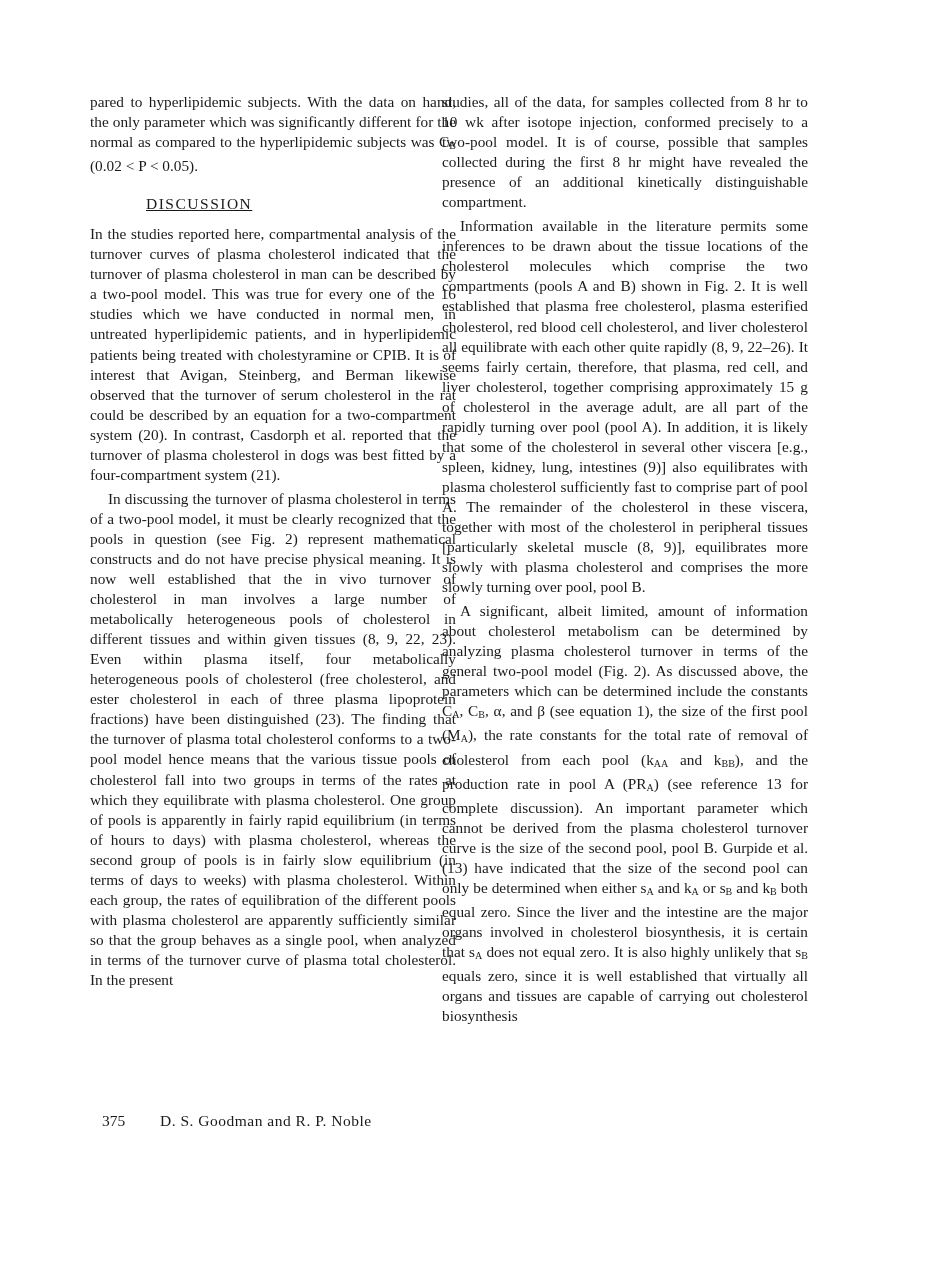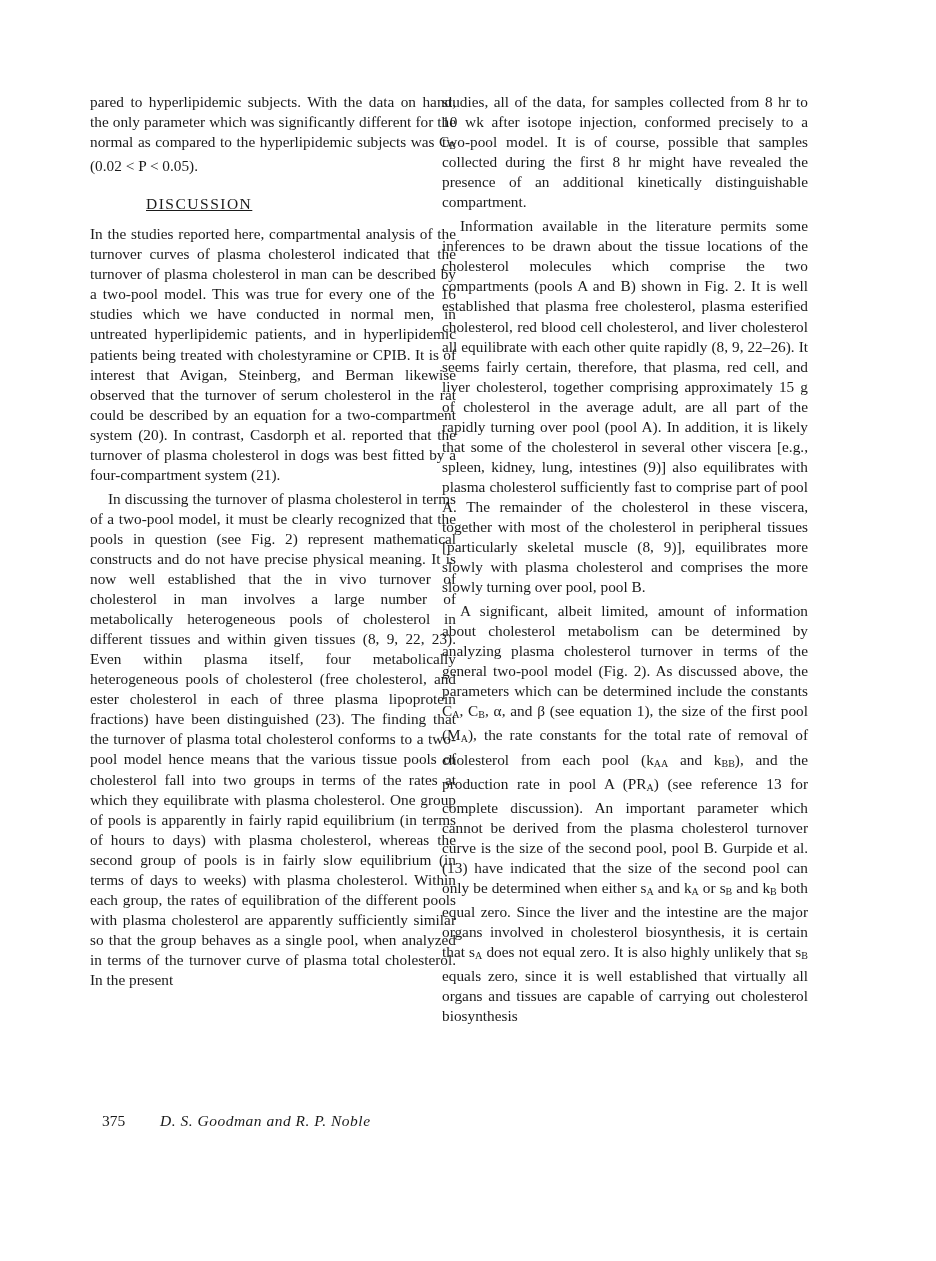--- a/index.html
+++ b/index.html
@@ -8,21 +8,21 @@
   .col { position: absolute; top: 92px; width: 366px; font-size: 15.3px; line-height: 20.05px;
          text-align: justify; hyphens: manual; }
   .col.left { left: 90px; }
   .col.right { left: 442px; }
   .col p { margin: 0; }
   .col p.indent { text-indent: 18px; margin-top: 4px; font-family: Liberation Serif, serif; }
   .heading { text-align: left; letter-spacing: 1.5px; font-size: 15.5px; margin: 18px 0 10px 56px; text-decoration: underline; }
   .sub { font-size: 10px; vertical-align: -2px; font-variant: small-caps; }
   .footer { position: absolute; top: 1112px; left: 102px; font-size: 15.5px; }
   .footer .page-num { display: inline-block; width: 58px; }
-  .footer .authors { font-style: italic; letter-spacing: 0.5px; }
+  .footer .authors { letter-spacing: 0.5px; }
 </style>
 </head>
 <body>
 
 <div class="col left">
   <p><span>pared to hyperlipidemic subjects. With the data on hand, the only parameter which was significantly different for the normal as compared to the hyperlipidemic subjects was C</span><span class="sub">B</span><span> (0.02 &lt; P &lt; 0.05).</span></p>
   <div class="heading">DISCUSSION</div>
   <p>In the studies reported here, compartmental analysis of the turnover curves of plasma cholesterol indicated that the turnover of plasma cholesterol in man can be described by a two-pool model. This was true for every one of the 16 studies which we have conducted in normal men, in untreated hyperlipidemic patients, and in hyperlipidemic patients being treated with cholestyramine or CPIB. It is of interest that Avigan, Steinberg, and Berman likewise observed that the turnover of serum cholesterol in the rat could be described by an equation for a two-compartment system (20). In contrast, Casdorph et al. reported that the turnover of plasma cholesterol in dogs was best fitted by a four-compartment system (21).</p>
   <p class="indent">In discussing the turnover of plasma cholesterol in terms of a two-pool model, it must be clearly recognized that the pools in question (see Fig. 2) represent mathematical constructs and do not have precise physical meaning. It is now well established that the in vivo turnover of cholesterol in man involves a large number of metabolically heterogeneous pools of cholesterol in different tissues and within given tissues (8, 9, 22, 23). Even within plasma itself, four metabolically heterogeneous pools of cholesterol (free cholesterol, and ester cholesterol in each of three plasma lipoprotein fractions) have been distinguished (23). The finding that the turnover of plasma total cholesterol conforms to a two-pool model hence means that the various tissue pools of cholesterol fall into two groups in terms of the rates at which they equilibrate with plasma cholesterol. One group of pools is apparently in fairly rapid equilibrium (in terms of hours to days) with plasma cholesterol, whereas the second group of pools is in fairly slow equilibrium (in terms of days to weeks) with plasma cholesterol. Within each group, the rates of equilibration of the different pools with plasma cholesterol are apparently sufficiently similar so that the group behaves as a single pool, when analyzed in terms of the turnover curve of plasma total cholesterol. In the present</p>
 </div>

